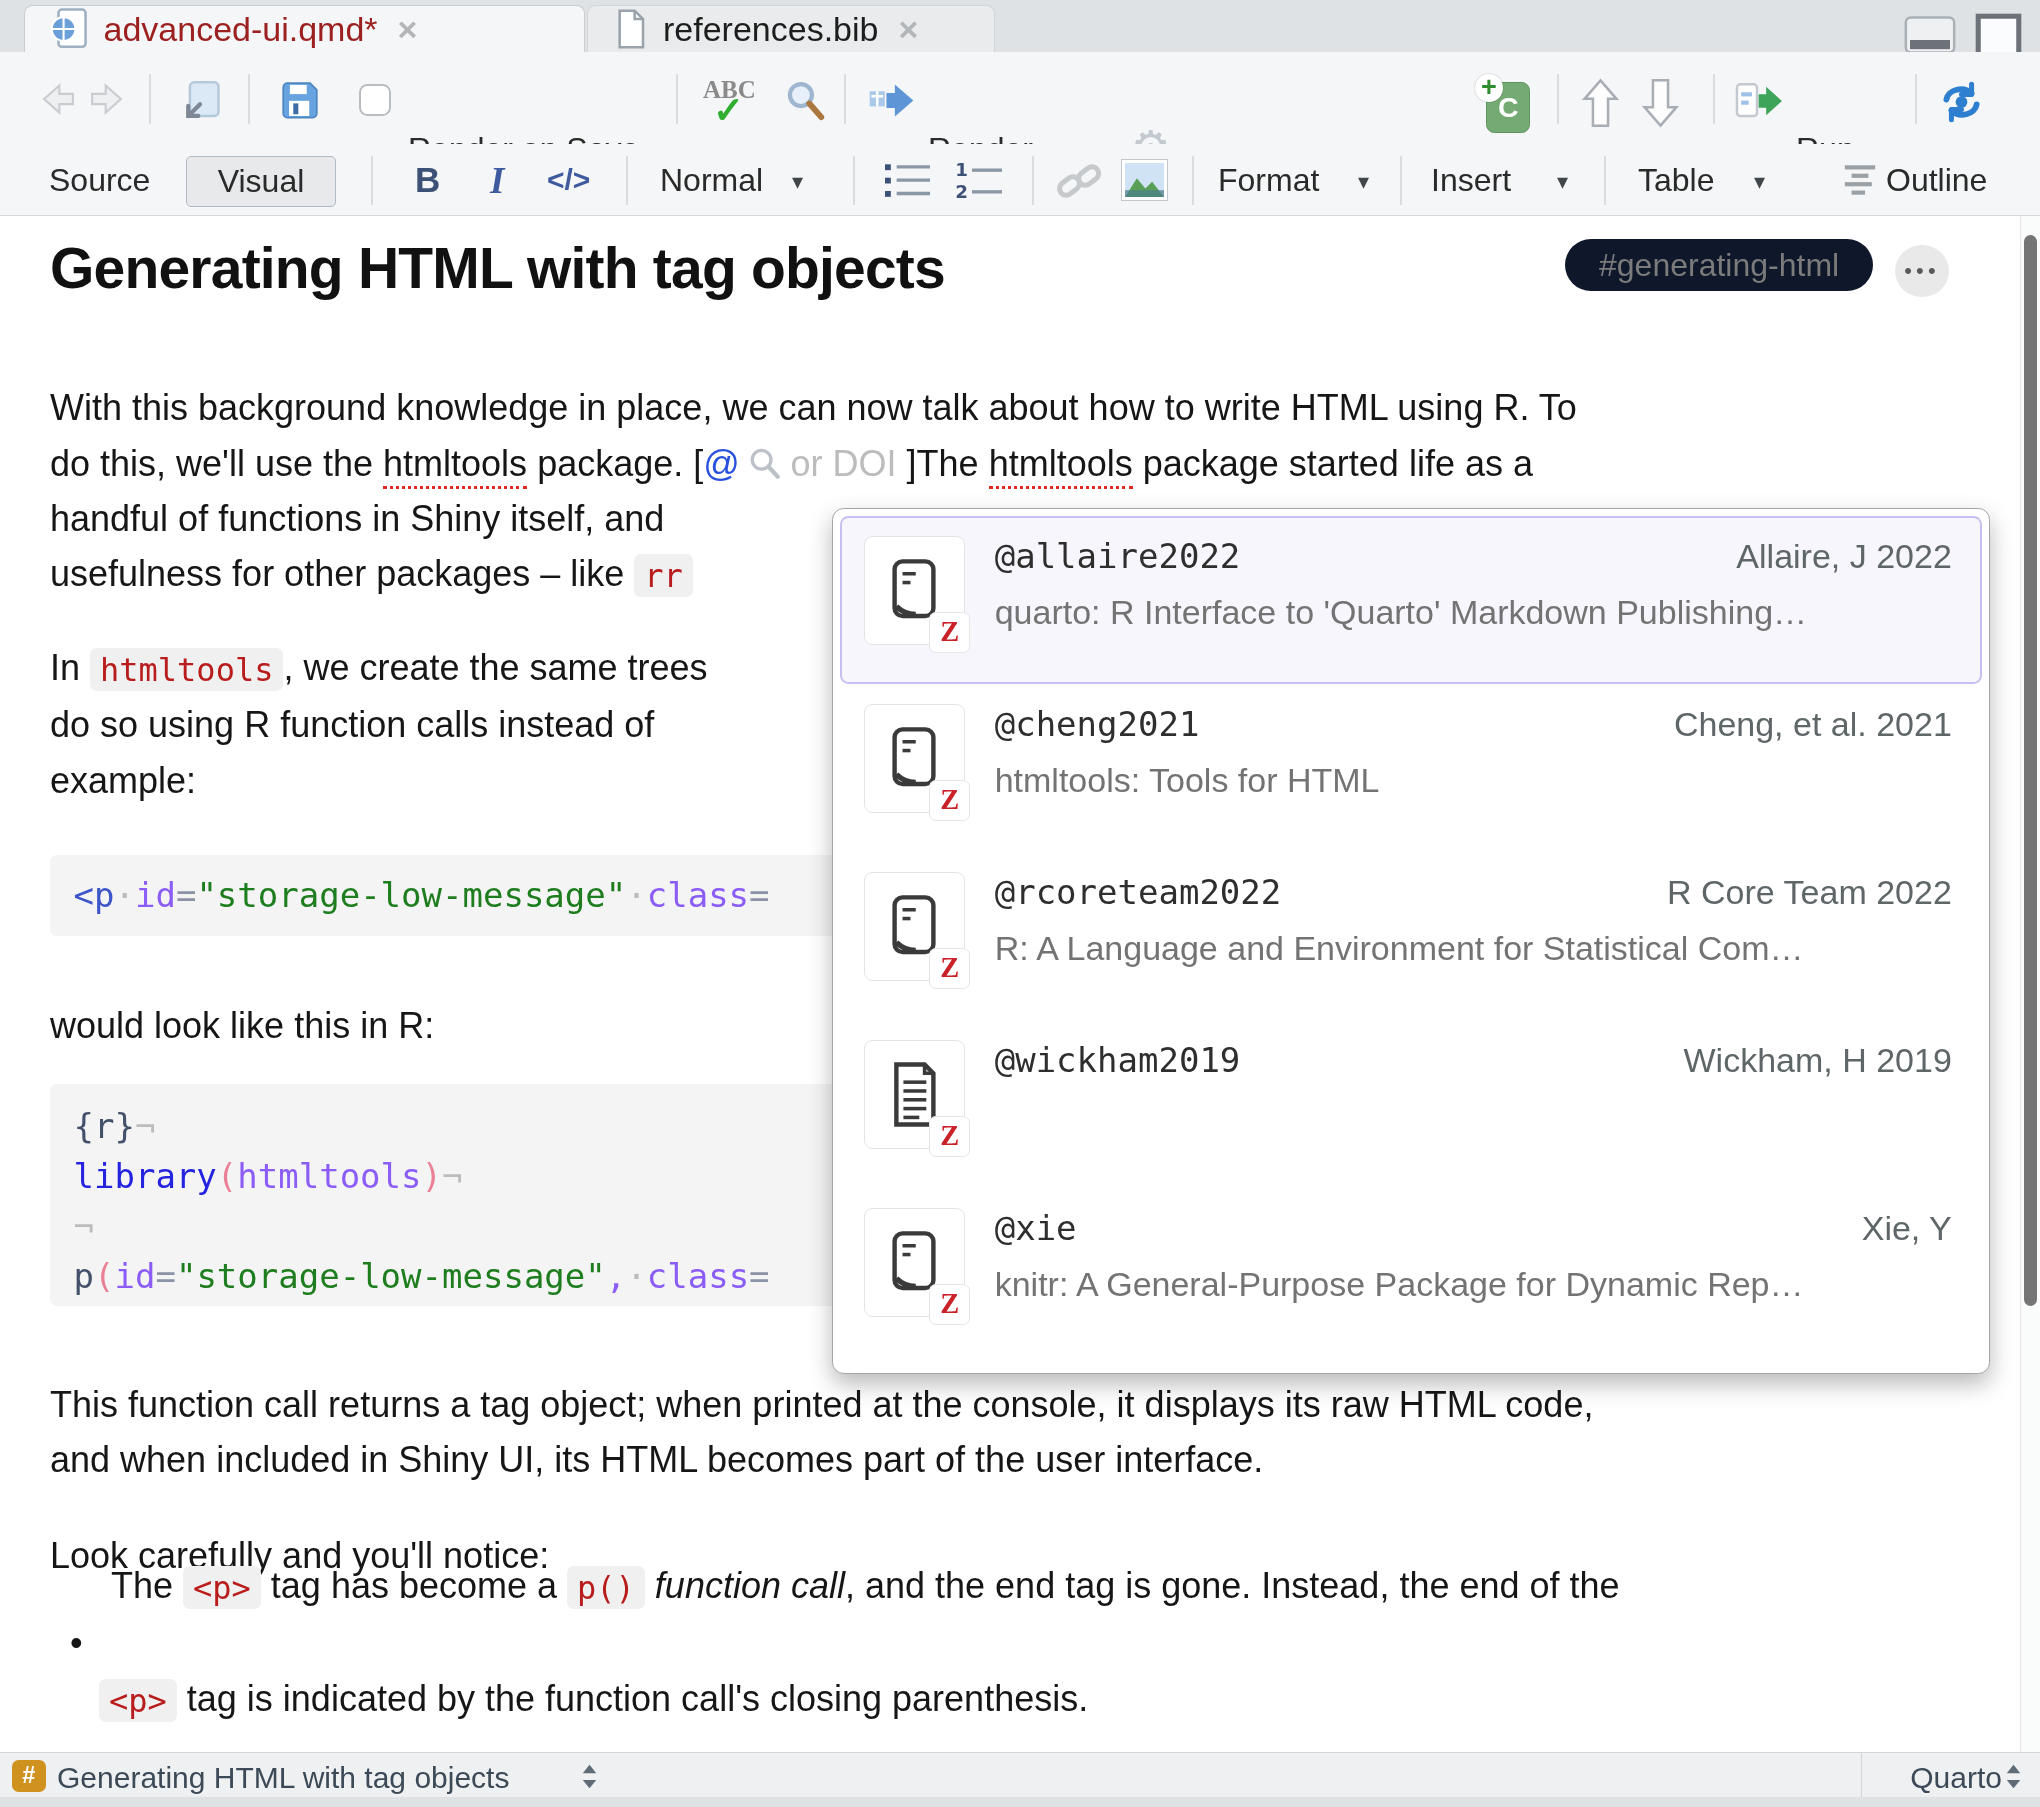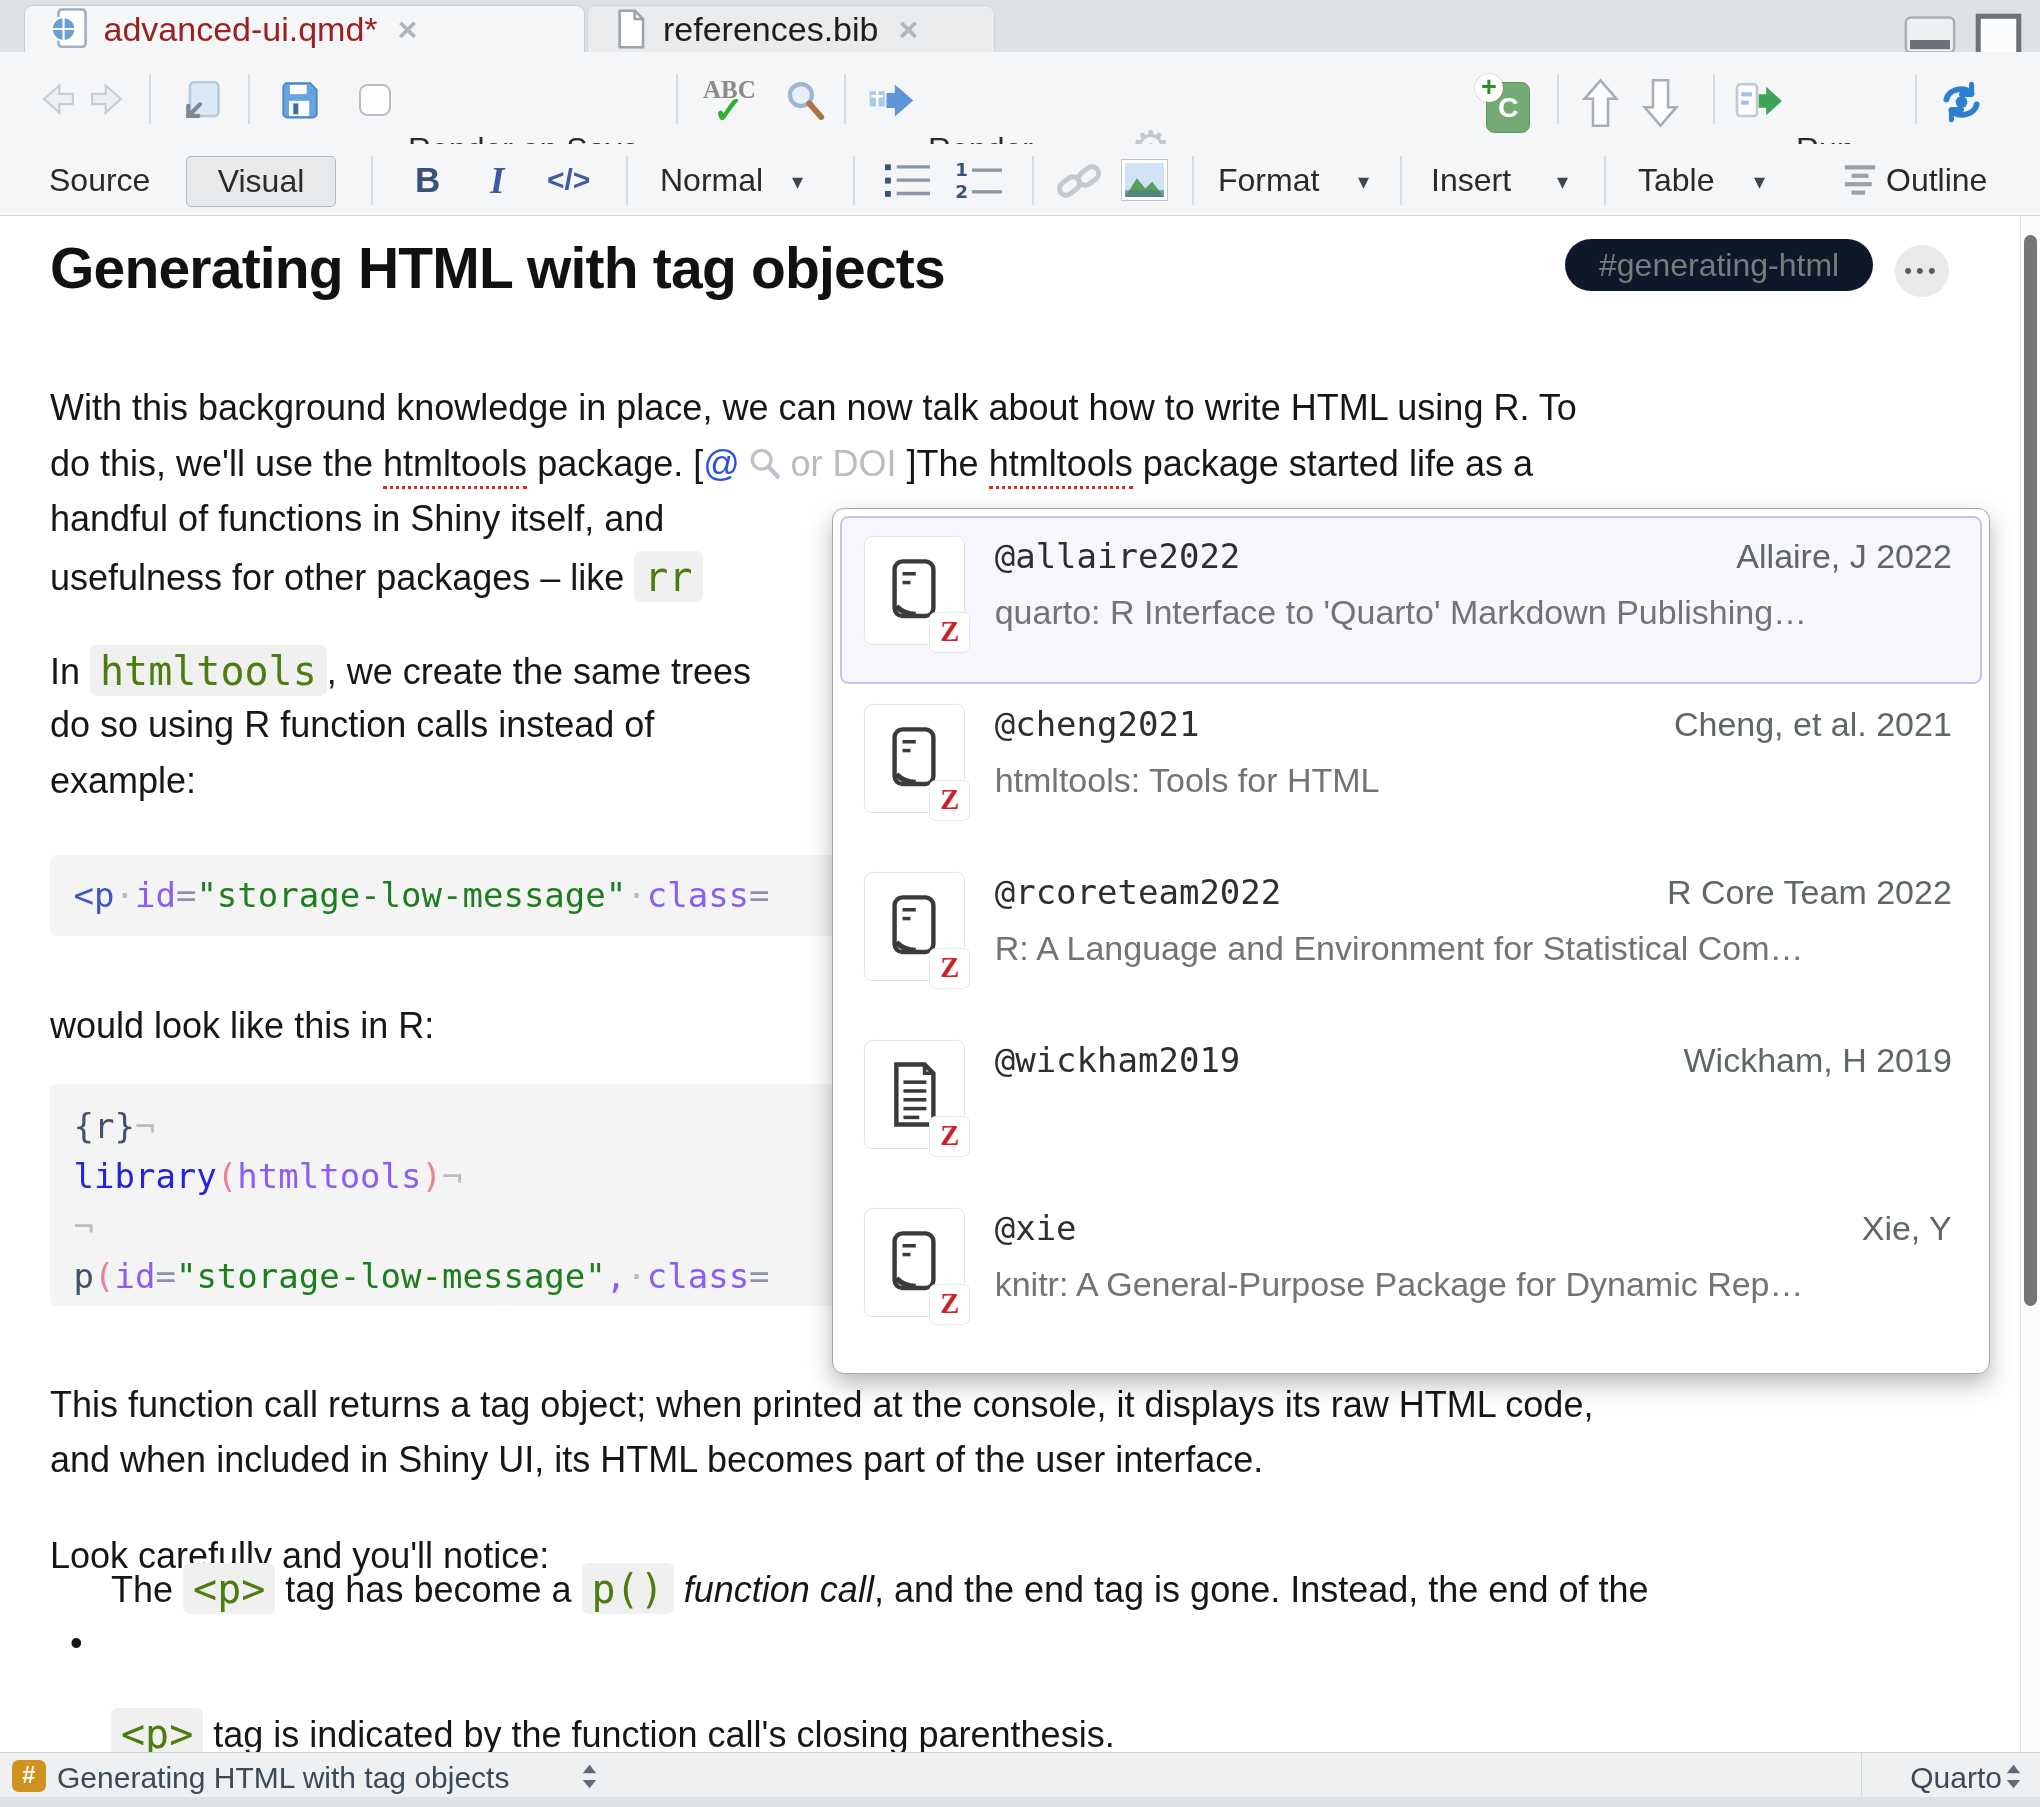--- a/index.html
+++ b/index.html
@@ -34,22 +34,22 @@
   
   .content{position:absolute;left:0;top:216px;width:2041px;height:1536px;background:#ffffff;}
   .doc-title{position:absolute;left:50px;top:18.5px;font-size:57px;font-weight:bold;color:#111;
              letter-spacing:-0.8px;}
   .anchor-pill{position:absolute;left:1565px;top:23px;height:52px;padding:0 34px;background:#0f172a;
                border-radius:27px;display:flex;align-items:center;font-size:32px;color:#7b7b7b;}
   .dots-btn{position:absolute;left:1895px;top:28.5px;width:54px;height:52px;border-radius:50%;
             background:#e9e9e9;display:flex;align-items:center;justify-content:center;
             font-size:22px;letter-spacing:4.2px;color:#5a5a5a;}
   .bline{position:absolute;left:50px;font-size:36px;color:#161616;white-space:nowrap;}
-  .icode{font-family:"DejaVu Sans Mono",monospace;font-size:40px;background:#f0f0f0;
-         border-radius:6.7px;padding:2.5px 10px;color:#4d7c0f;}
+  .icode{font-family:"DejaVu Sans Mono",monospace;font-size:32px;background:#f0f0f0;
+         border-radius:6.7px;padding:2.5px 10px;color:#b91c1c;}
   .spell{border-bottom:3.4px dotted #dd2b20;padding-bottom:1.7px;}
   .cite-at{color:#2a51dd;}
   .cite-hint{color:#bcbcbc;}
   .codeblock{position:absolute;left:50px;width:1940px;background:#f4f4f4;border-radius:6.7px;
              font-family:"DejaVu Sans Mono",monospace;font-size:34px;box-sizing:border-box;}
   .c-tag{color:#3c55c8;}  .c-func{color:#2323e0;}  .c-slate{color:#44516b;}
   .c-green{color:#1e7d1e;} .c-pink{color:#ea7f95;} .c-eq{color:#8b93a6;}
   .c-blk{color:#8b5cf6;}   .c-dot{color:#bcbcbc;}
   .ital{font-style:italic;}
   
@@ -279,21 +279,21 @@
     <div><span class="c-func">library</span><span class="c-pink">(</span><span class="c-blk">htmltools</span><span class="c-pink">)</span><span class="c-dot">¬</span></div>
     <div><span class="c-dot">¬</span></div>
     <div><span class="c-slate">p</span><span class="c-pink">(</span><span class="c-blk">id</span><span class="c-eq">=</span><span class="c-green">"storage-low-message"</span><span class="c-blk">,</span><span class="c-dot">·</span><span class="c-blk">class</span><span class="c-eq">=</span></div>
   </div>
 
   <div class="bline" style="top:1168px;"><span>This function call returns a tag object; when printed at the console, it displays its raw HTML code,</span></div>
   <div class="bline" style="top:1223px;"><span>and when included in Shiny UI, its HTML becomes part of the user interface.</span></div>
   <div class="bline" style="top:1319px;"><span>Look carefully and you'll notice:</span></div>
   <div class="bline" style="left:70px;top:1406px;">•</div>
   <div class="bline" style="left:111px;top:1349px;"><span>The </span><span class="icode">&lt;p&gt;</span><span> tag has become a </span><span class="icode">p()</span><span> </span><span class="ital">function call</span><span>, and the end tag is gone. Instead, the end of the</span></div>
-  <div class="bline" style="left:111px;top:1462px;margin-top:32px;"><span class="icode">&lt;p&gt;</span><span> tag is indicated by the function call's closing parenthesis.</span></div>
+  <div class="bline" style="left:99px;top:1462px;"><span class="icode">&lt;p&gt;</span><span> tag is indicated by the function call's closing parenthesis.</span></div>
 
   <div class="popup">
 
     <div class="cite-row sel">
       <div class="cite-iconbox">
         <svg width="50" height="67" viewBox="0 0 56 76">
           <rect x="6" y="5" width="44" height="62" rx="9" fill="none" stroke="#3a3a3a" stroke-width="5"></rect>
           <line x1="15" y1="19" x2="30" y2="19" stroke="#3a3a3a" stroke-width="4"></line>
           <line x1="15" y1="29" x2="24" y2="29" stroke="#3a3a3a" stroke-width="4"></line>
           <path d="M8 56 q9 9 22 9" stroke="#3a3a3a" stroke-width="6" fill="none"></path>

